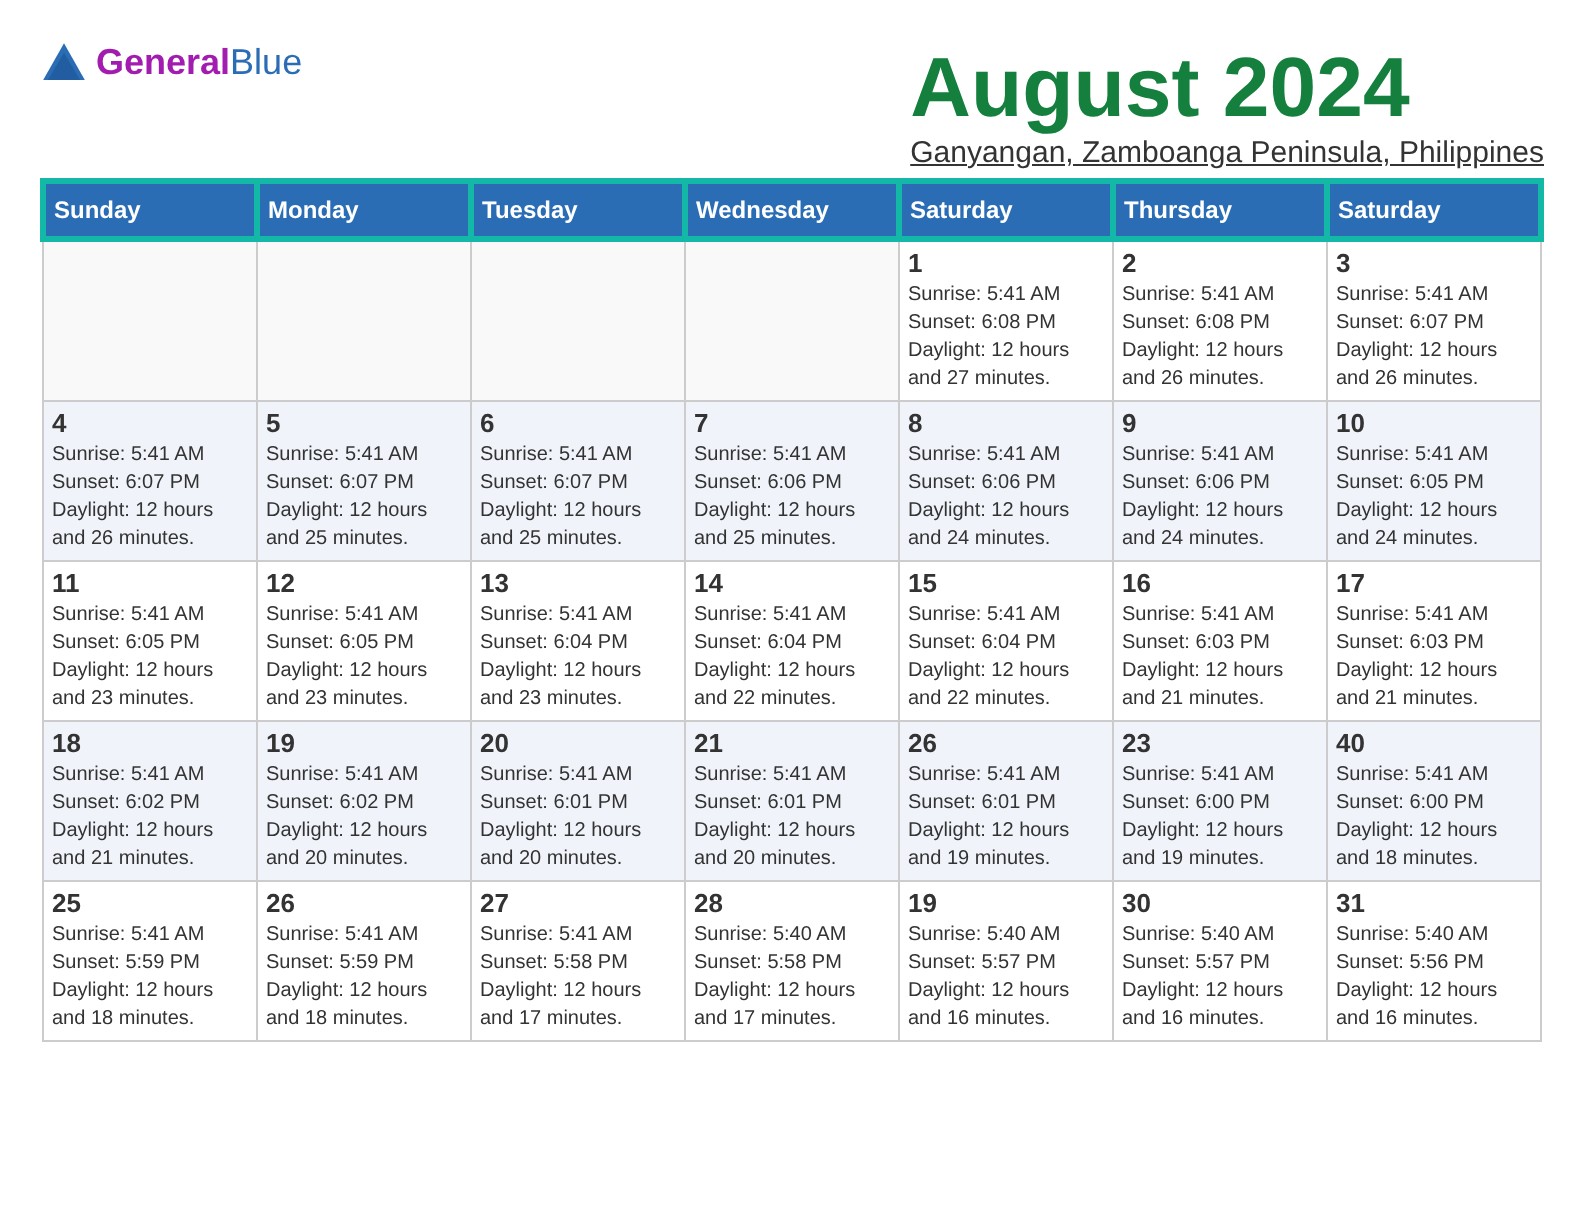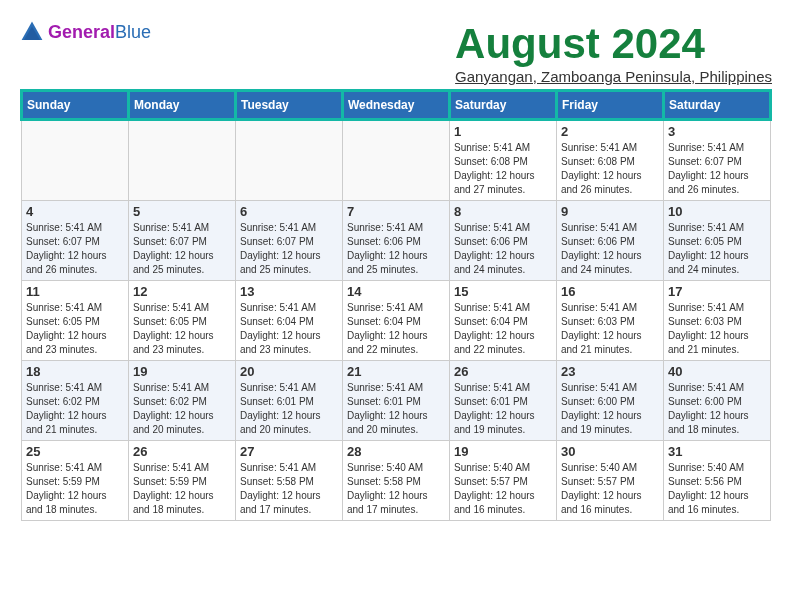--- a/index.html
+++ b/index.html
@@ -109,21 +109,21 @@
 </div>
 
 <table class="calendar-table">
   <thead>
     <tr>
     <th>Sunday</th>
         <th>Monday</th>
         <th>Tuesday</th>
         <th>Wednesday</th>
         <th>Saturday</th>
-        <th>Friday</th>
+        <th>Thursday</th>
         <th>Saturday</th>
       </tr>
   </thead>
   <tbody id="calendar-body">
   <tr>
         <td class="empty-cell"></td>
         <td class="empty-cell"></td>
         <td class="empty-cell"></td>
         <td class="empty-cell"></td>
         <td>

